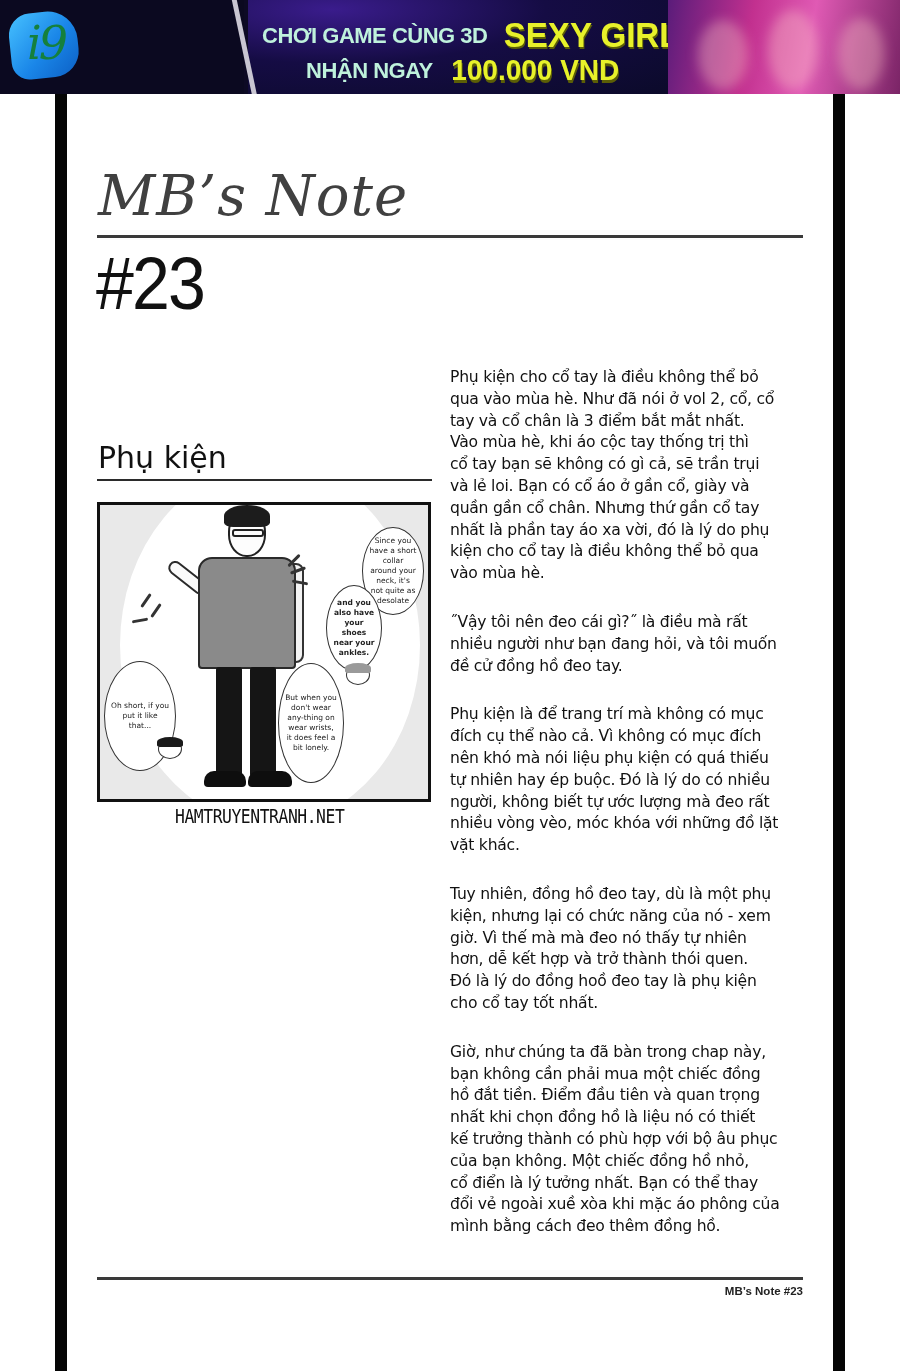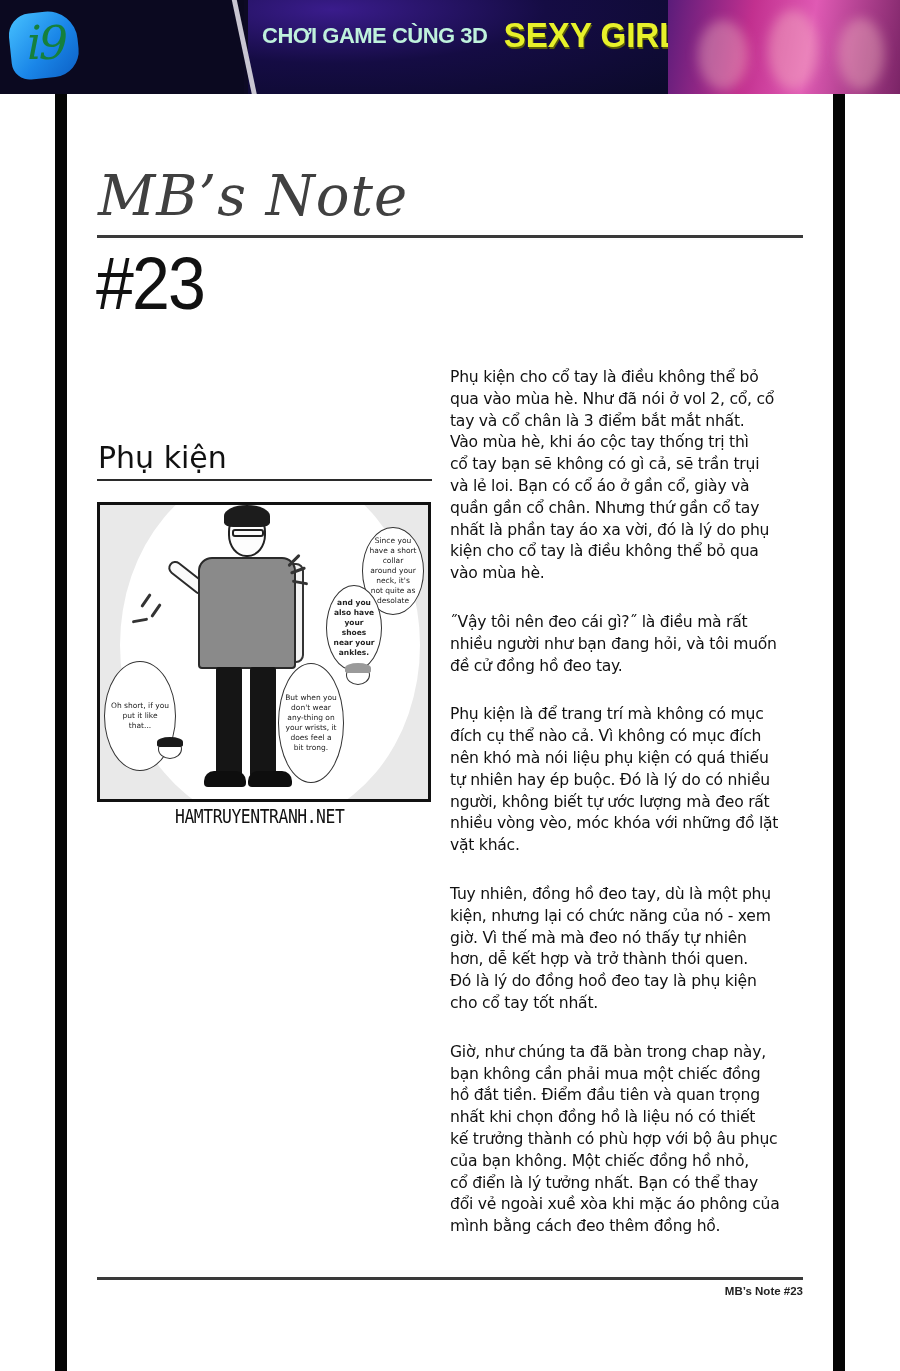--- a/index.html
+++ b/index.html
@@ -147,20 +147,24 @@
   <div class="ad-logo-area">
     <div class="ad-logo-mark"></div>
     <div class="ad-logo-i9">i9</div>
   </div>
   <div class="ad-promo-area"></div>
   <div class="ad-divider"></div>
   <div class="ad-line ad-line-1">
     <span class="ad-text-mint">CHƠI GAME CÙNG 3D</span>
     <span class="ad-text-yellow">SEXY GIRL</span>
   </div>
+  <div class="ad-line ad-line-2">
+    <span class="ad-text-mint">NHẬN NGAY</span>
+    <span class="ad-text-yellow">100.000 VND</span>
+  </div>
   <div class="ad-art-area">
     <div class="ad-art-glow" style="left:30px;top:20px;width:50px;height:70px;"></div>
     <div class="ad-art-glow" style="left:100px;top:10px;width:50px;height:80px;"></div>
     <div class="ad-art-glow" style="left:170px;top:18px;width:46px;height:72px;"></div>
   </div>
 </div>
 
 <div class="page-border-left"></div>
 <div class="page-border-right"></div>
 
@@ -188,21 +192,21 @@
   <div class="motion-lines" style="left:38px;top:94px;transform:rotate(-55deg);"></div>
   <div class="motion-lines" style="left:48px;top:104px;transform:rotate(-55deg);"></div>
   <div class="motion-lines" style="left:32px;top:114px;transform:rotate(-10deg);"></div>
   <div class="motion-lines" style="left:186px;top:54px;transform:rotate(-45deg);"></div>
   <div class="motion-lines" style="left:190px;top:64px;transform:rotate(-20deg);"></div>
   <div class="motion-lines" style="left:192px;top:76px;transform:rotate(10deg);"></div>
 
   <div class="bubble" style="left:262px;top:22px;width:62px;height:88px;">Since you have a short collar around your neck, it's not quite as desolate</div>
   <div class="bubble" style="left:226px;top:80px;width:56px;height:86px;font-weight:bold;">and you also have your shoes near your ankles.</div>
   <div class="bubble" style="left:4px;top:156px;width:72px;height:110px;">Oh short, if you put it like that...</div>
-  <div class="bubble" style="left:178px;top:158px;width:66px;height:120px;">But when you don't wear any-thing on your wrists, it does feel a bit trong.</div>
+  <div class="bubble" style="left:178px;top:158px;width:66px;height:120px;">But when you don't wear any-thing on wear wrists, it does feel a bit lonely.</div>
 
   <div class="chibi" style="left:246px;top:160px;">
     <div class="chibi-hair" style="background:#9a9a9a;"></div>
   </div>
   <div class="chibi" style="left:58px;top:234px;">
     <div class="chibi-hair" style="background:#1a1a1a;"></div>
   </div>
 </div>
 
 <div class="watermark">HAMTRUYENTRANH.NET</div>

